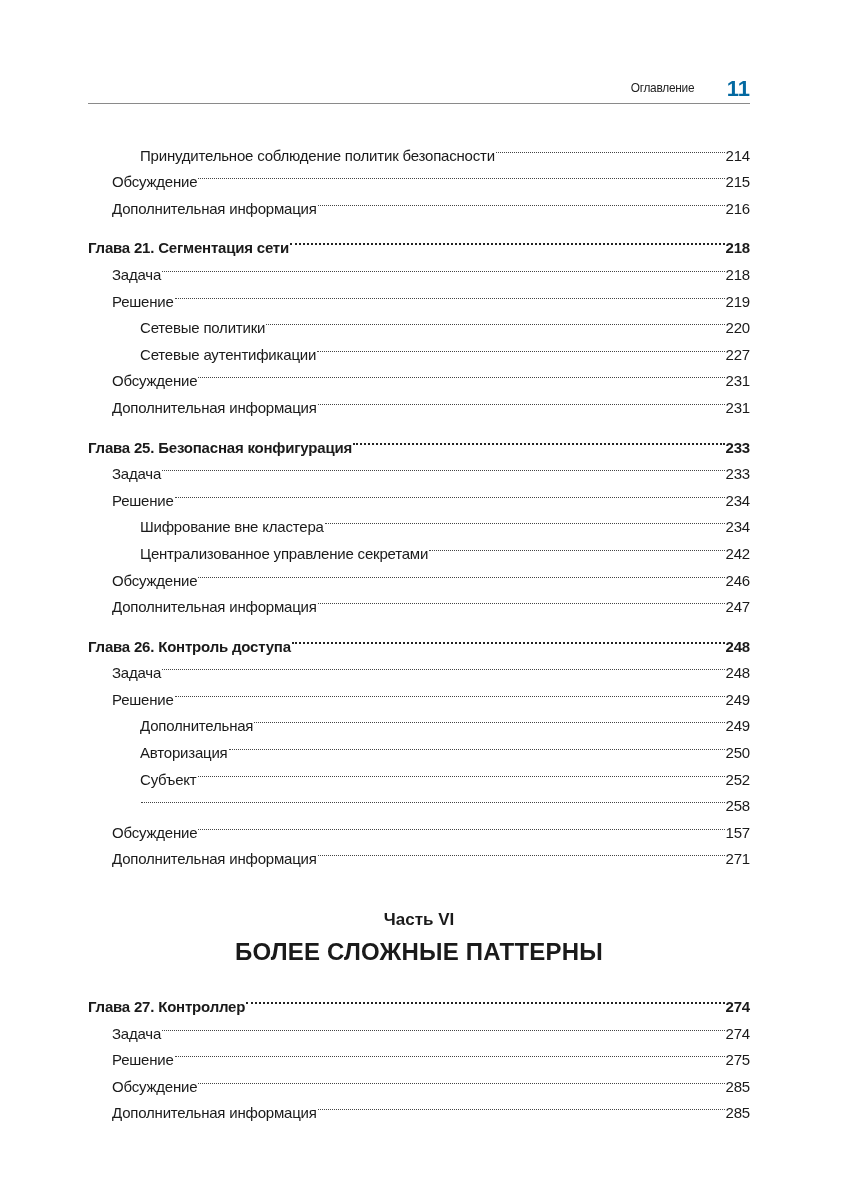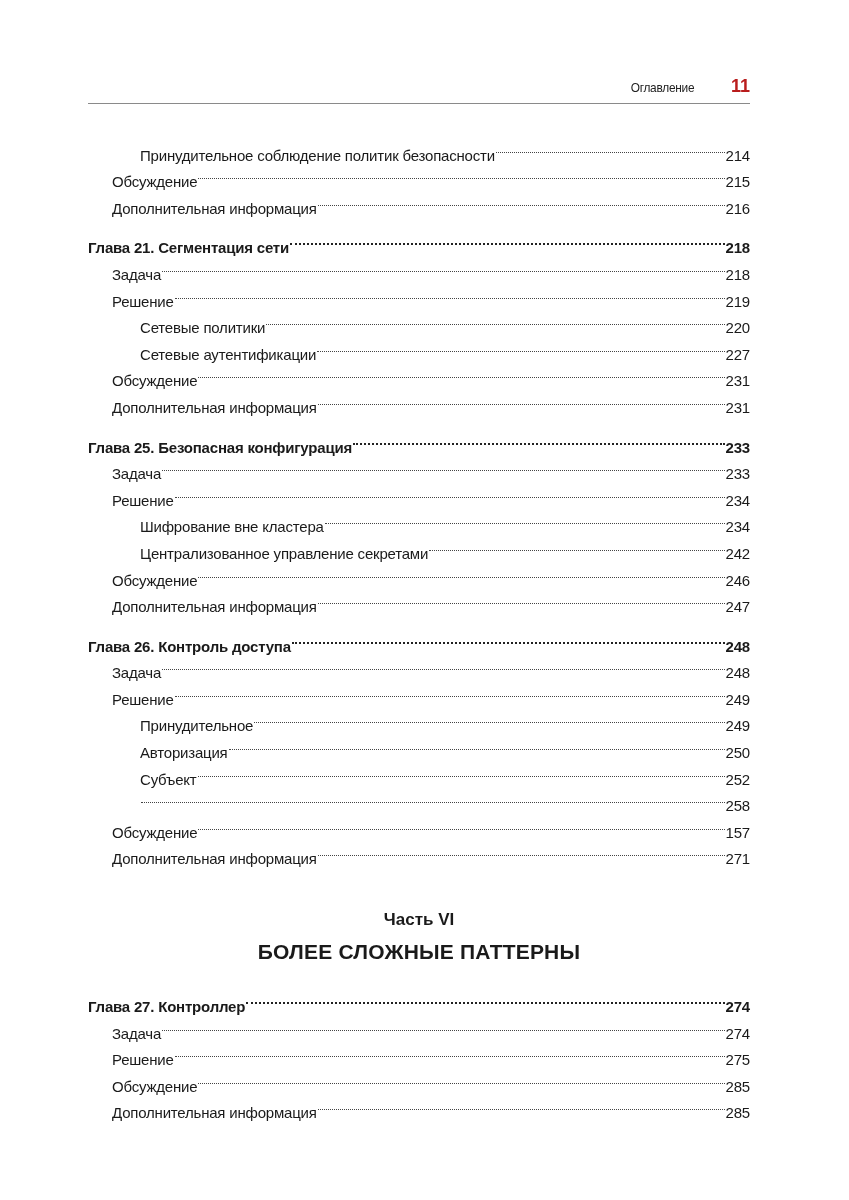--- a/index.html
+++ b/index.html
@@ -1,34 +1,34 @@
 <!DOCTYPE html>
 <html><head>
   <meta charset="utf-8">
   <style>
     html, body { margin: 0; padding: 0; background: #ffffff; }
     body { width: 849px; height: 1200px; position: relative; overflow: hidden;
       font-family: "Liberation Sans", sans-serif; color: #1a1a1a; }
     .header { position: absolute; left: 88px; top: 76px; width: 662px; height: 24px; }
     .header-title { position: absolute; right: 56px; top: 4px; font-size: 13.5px; color: #222; letter-spacing: -0.3px; transform: scaleX(0.88); transform-origin: right center; }
-    .header-page { position: absolute; right: 0; top: 0; font-size: 18px; font-weight: bold; color: #b91c1c; }
+    .header-page { position: absolute; right: 0; top: 0; font-size: 22px; font-weight: bold; color: #0369a1; }
     .header-rule { position: absolute; left: 88px; top: 103px; width: 662px; height: 0; border-top: 1.5px solid #8a8a8a; }
     .toc { position: absolute; left: 88px; top: 134px; width: 662px; }
     .row { display: flex; align-items: baseline; height: 26.6px; font-size: 15px; line-height: 26.6px; white-space: nowrap; letter-spacing: -0.2px; }
     .row .label { flex: 0 0 auto; }
     .row .dots { flex: 1 1 auto; overflow: hidden; margin: 0 1px; position: relative; height: 100%; }
     .row .dots::after { content: ""; position: absolute; left: 0; right: 0; bottom: 8px; border-bottom: 1.6px dotted #444; }
     .row .page { flex: 0 0 auto; }
     .lvl-1 { padding-left: 24px; }
     .lvl-2 { padding-left: 52px; }
     .chapter { font-weight: bold; font-size: 15px; margin-top: 13px; }
     .chapter .dots::after { border-bottom: 2px dotted #222; }
     .part { text-align: center; font-weight: bold; margin-top: 41px; }
     .part-num { font-size: 17px; height: 30px; line-height: 30px; }
-    .part-title { font-size: 21px; height: 34px; line-height: 34px; letter-spacing: 0.2px; }
+    .part-title { font-size: 24px; height: 34px; line-height: 34px; letter-spacing: 0.2px; }
     .after-part { margin-top: 16px; }
   </style>
 </head>
 <body>
 
 <div class="header">
   <span class="header-title">Оглавление</span>
   <span class="header-page">11</span>
 </div>
 <div class="header-rule"></div>
@@ -128,21 +128,21 @@
       <span class="label">Задача</span>
       <span class="dots"></span>
       <span class="page">248</span>
     </div>
     <div class="row lvl-1">
       <span class="label">Решение</span>
       <span class="dots"></span>
       <span class="page">249</span>
     </div>
     <div class="row lvl-2">
-      <span class="label">Принудительное</span>
+      <span class="label">Дополнительная</span>
       <span class="dots"></span>
       <span class="page">249</span>
     </div>
     <div class="row lvl-2">
       <span class="label">Авторизация</span>
       <span class="dots"></span>
       <span class="page">250</span>
     </div>
     <div class="row lvl-2">
       <span class="label">Субъект</span>

